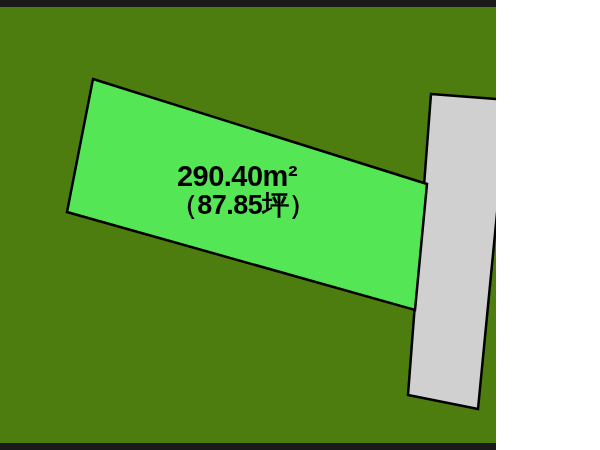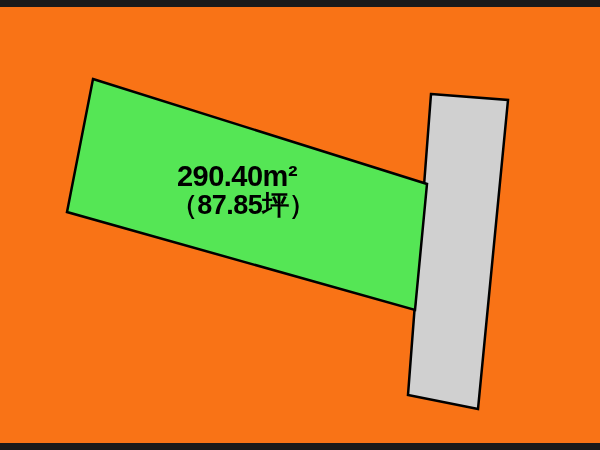--- a/index.html
+++ b/index.html
@@ -3,23 +3,23 @@
 <meta charset="utf-8">
 <style>
   html, body {
     margin: 0;
     padding: 0;
     background: #ffffff;
     font-family: "Liberation Sans", "DejaVu Sans", sans-serif;
   }
   #stage {
     position: relative;
-    width: 600px;
+    width: 496px;
     height: 450px;
-    background: #f97316;
+    background: #4d7c0f;
     overflow: hidden;
   }
   svg { display: block; }
   .area-text {
     font-family: "Liberation Sans", "DejaVu Sans", sans-serif;
     font-weight: 600;
     fill: #000000;
     letter-spacing: -0.5px;
   }
 </style>

